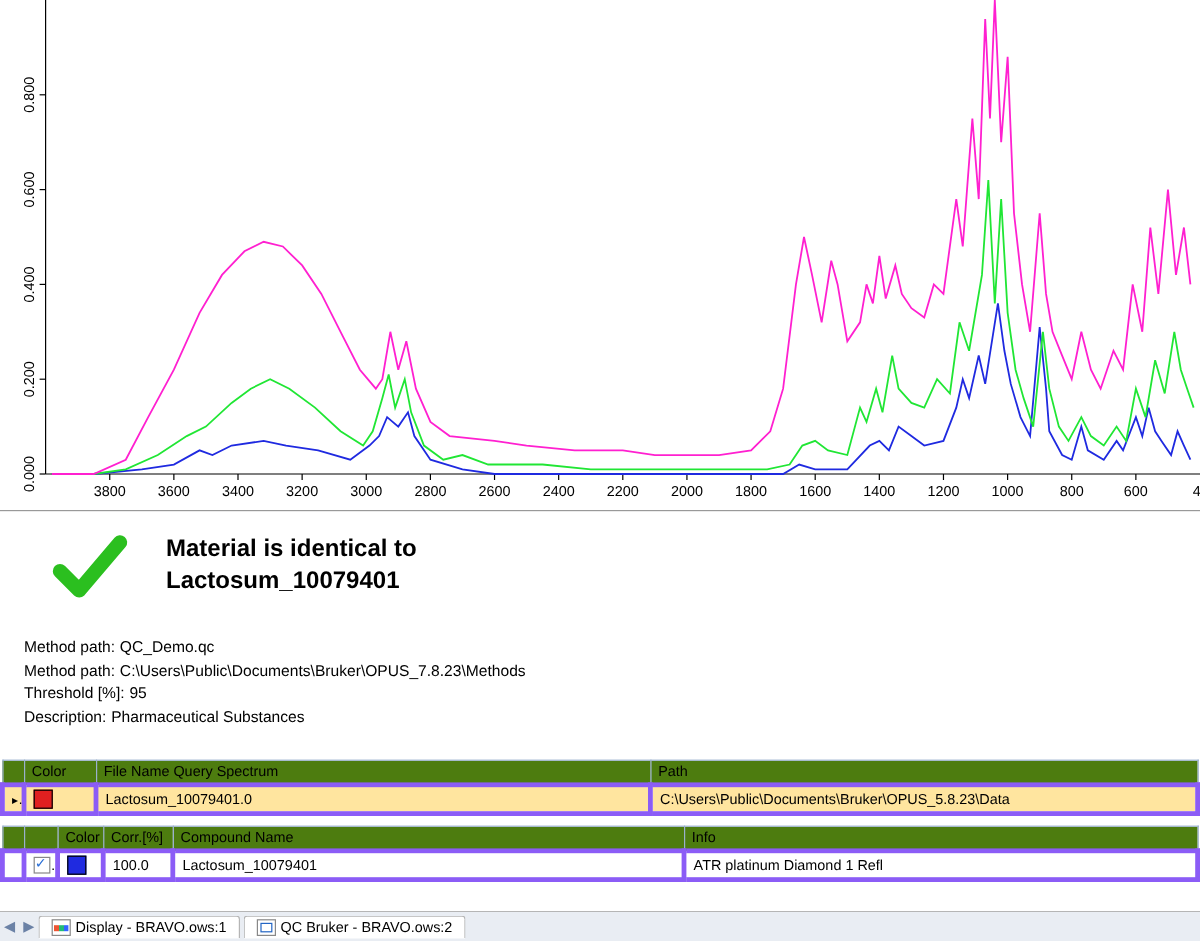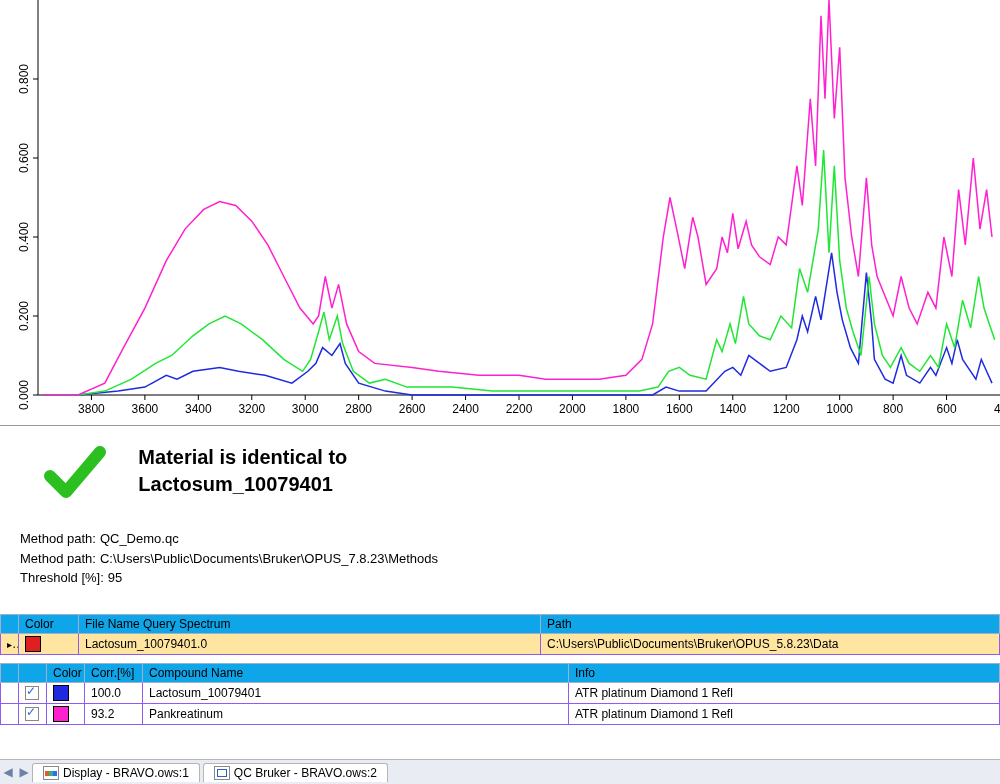--- a/index.html
+++ b/index.html
@@ -11,22 +11,22 @@
 
   #result-zone{padding:18px 18px 12px 40px}
   .check{display:inline-block;vertical-align:top;margin-right:25px}
   .result-head{display:inline-block;vertical-align:top}
   .result-head h1{margin:0;font-size:20px;font-weight:700;line-height:1.35}
   .meta{margin-top:22px;margin-left:-20px;font-size:13px;line-height:1.5}
   .meta .row span.label{margin-right:4px}
 
   #tables-zone{margin-top:14px}
   table{border-collapse:collapse;width:100%;table-layout:fixed;font-size:12px}
-  th{background:#0ea5e9;border:1px solid #9ab0cc;padding:2px 6px;text-align:left;font-weight:400;color:#000}
-  td{border:1px solid #8b5cf6;padding:1px 6px;background:#fff;height:18px;white-space:nowrap;overflow:hidden;text-overflow:ellipsis}
+  th{background:#4d7c0f;border:1px solid #9ab0cc;padding:2px 6px;text-align:left;font-weight:400;color:#000}
+  td{border:4px solid #8b5cf6;padding:1px 6px;background:#fff;height:18px;white-space:nowrap;overflow:hidden;text-overflow:ellipsis}
   tr.row-sel td{background:#ffe59f}
   tr.row-sel.with-arrow td:first-child::before{content:"\25B8";font-size:10px;color:#000}
   .swatch{display:inline-block;width:14px;height:14px;border:1px solid #000;vertical-align:middle}
   .chk{display:inline-block;width:12px;height:12px;border:1px solid #888;background:#fff;position:relative;vertical-align:middle}
   .chk::after{content:"\2713";position:absolute;top:-3px;left:0;font-size:12px;color:#2a6fd6}
   col.c-arrow{width:18px}
   col.c-chk{width:28px}
   col.c-sw{width:38px}
   col.c-corr{width:58px}
   col.c-name{width:462px}
@@ -105,20 +105,21 @@
     </svg>
   </span>
   <div class="result-head">
     <h1>Material is identical to</h1>
     <h1>Lactosum_10079401</h1>
   </div>
   <div class="meta">
     <div class="row"><span class="label">Method path:</span><span>QC_Demo.qc</span></div>
     <div class="row"><span class="label">Method path:</span><span>C:\Users\Public\Documents\Bruker\OPUS_7.8.23\Methods</span></div>
     <div class="row"><span class="label">Threshold [%]:</span><span>95</span></div>
+    <div class="row"><span class="label">Description:</span><span>Pharmaceutical Substances</span></div>
   </div>
 </div>
 
 <div id="tables-zone">
   <table>
     <colgroup>
         <col class="c-arrow">
         <col style="width:60px">
         <col class="c-name">
         <col class="c-info">
@@ -162,28 +163,20 @@
       </thead>
     <tbody id="hits-body">
         <tr>
           <td></td>
           <td><span class="chk"></span></td>
           <td><span class="swatch" style="background:#1f2ae0"></span></td>
           <td>100.0</td>
           <td>Lactosum_10079401</td>
           <td>ATR platinum Diamond 1 Refl</td>
         </tr>
-        <tr>
-          <td></td>
-          <td><span class="chk"></span></td>
-          <td><span class="swatch" style="background:#ff20d0"></span></td>
-          <td>93.2</td>
-          <td>Pankreatinum</td>
-          <td>ATR platinum Diamond 1 Refl</td>
-        </tr>
       </tbody>
   </table>
 </div>
 
 <div id="tabbar">
   <span class="tab-arrow">◀</span>
   <span class="tab-arrow">▶</span>
   <div class="tab">
     <span class="ticon graph"></span>
     <span>Display - BRAVO.ows:1</span>

